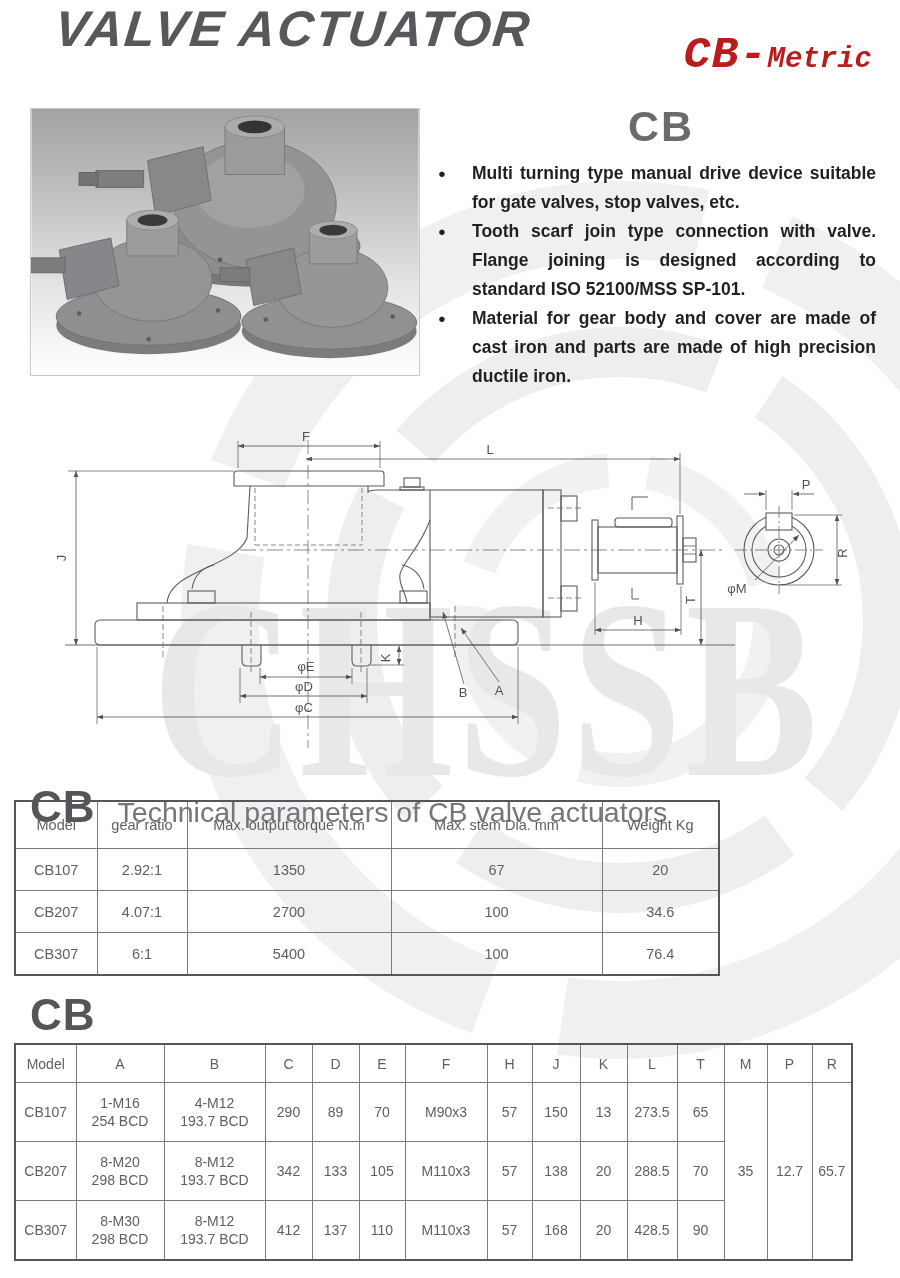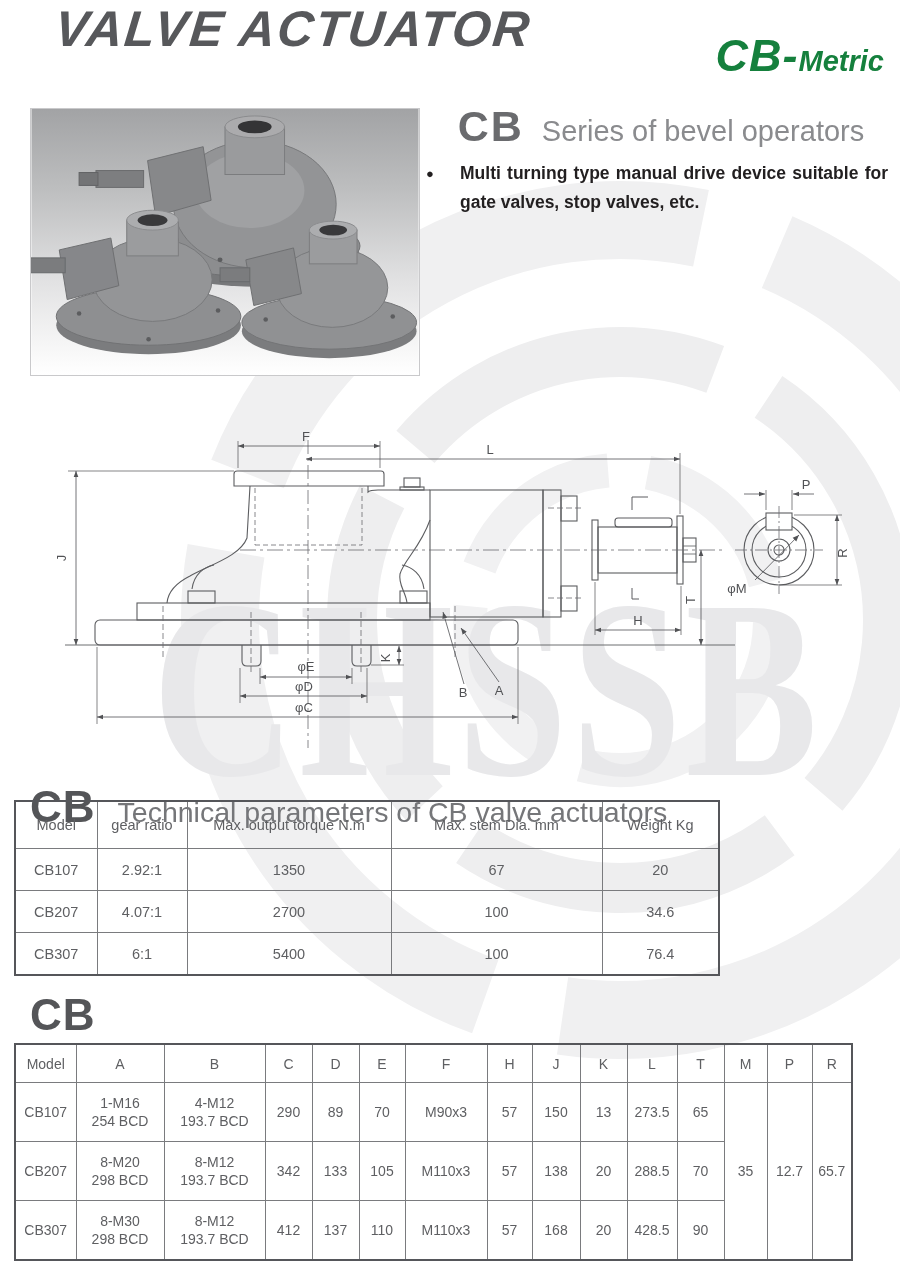--- a/index.html
+++ b/index.html
@@ -2,30 +2,30 @@
 <html><head>
 <meta charset="utf-8">
 <style>
   html,body{margin:0;padding:0;background:#fff;}
   #page{position:relative;width:900px;height:1278px;background:#fff;overflow:hidden;
         font-family:"Liberation Sans",sans-serif;}
   
   .main-title{position:absolute;left:52px;top:0px;margin:0;font-size:50px;font-style:italic;
       font-weight:bold;color:#57585b;letter-spacing:2px;transform:skewX(-6deg);transform-origin:left bottom;
       white-space:nowrap;z-index:2;}
-  .brand{position:absolute;right:16px;top:30px;color:#15803d;font-style:italic;font-weight:bold;
-      white-space:nowrap;z-index:2;}
+  .brand{position:absolute;right:28px;top:30px;color:#b91c1c;font-style:italic;font-weight:bold;
+      white-space:nowrap;z-index:2;font-family:Liberation Mono, monospace;}
   .brand-big{font-size:45px;letter-spacing:1px;}
   .brand-small{font-size:29px;}
   
   .series{position:absolute;left:424px;top:102px;width:464px;z-index:2;}
   .series-head{display:flex;align-items:baseline;gap:18px;justify-content:center;margin:0 0 8px 10px;}
   .series-logo{font-size:43px;font-weight:bold;color:#6a6b6e;letter-spacing:2px;}
   .series-title{font-size:29px;color:#8a8b8e;white-space:nowrap;}
-  ul.bullets{list-style:none;margin:2px 0 0;padding:0;}
+  ul.bullets{list-style:none;margin:2px 12px 0;padding:0;}
   ul.bullets li{position:relative;padding-left:36px;font-size:17.5px;font-weight:bold;color:#221f20;
       line-height:29px;}
   ul.bullets li::before{content:"\25CF";position:absolute;left:2px;top:0;font-size:13px;color:#221f20;}
   ul.bullets li span{display:block;text-align:justify;}
   
   .photo{position:absolute;left:30px;top:108px;width:390px;height:268px;z-index:2;
       border:1px solid #c9c9cb;box-sizing:border-box;}
   
   .wm{position:absolute;left:0;top:150px;z-index:0;}
   
@@ -119,25 +119,30 @@
       <ellipse cx="304" cy="122" rx="24" ry="9" fill="#acadaf" stroke="#8b8c8e"></ellipse>
       <ellipse cx="304" cy="122" rx="14" ry="5.5" fill="#39393b"></ellipse>
       <circle cx="236" cy="212" r="2.3" fill="#5c5d5f"></circle>
         <circle cx="364" cy="209" r="2.3" fill="#5c5d5f"></circle>
     </g>
   </svg>
 
   <div class="series">
     <div class="series-head">
       <span class="series-logo">CB</span>
-      <span class="series-title">Series of bevel operators</span>
     </div>
     <ul class="bullets">
       <li>
           <span>Multi turning type manual drive device suitable for gate valves, stop valves, etc.</span>
+        </li>
+      <li>
+          <span>Tooth scarf join type connection with valve. Flange joining is designed according to standard ISO 52100/MSS SP-101.</span>
+        </li>
+      <li>
+          <span>Material for gear body and cover are made of cast iron and parts are made of high precision ductile iron.</span>
         </li>
     </ul>
   </div>
 
   <svg class="draw" width="845" height="335" viewBox="55 420 845 335">
     <defs>
       <marker id="ah" viewBox="0 0 10 10" refX="9" refY="5" markerWidth="9" markerHeight="9" orient="auto-start-reverse">
         <path d="M0 1.5 L9 5 L0 8.5 z" fill="#515255"></path>
       </marker>
     </defs>

